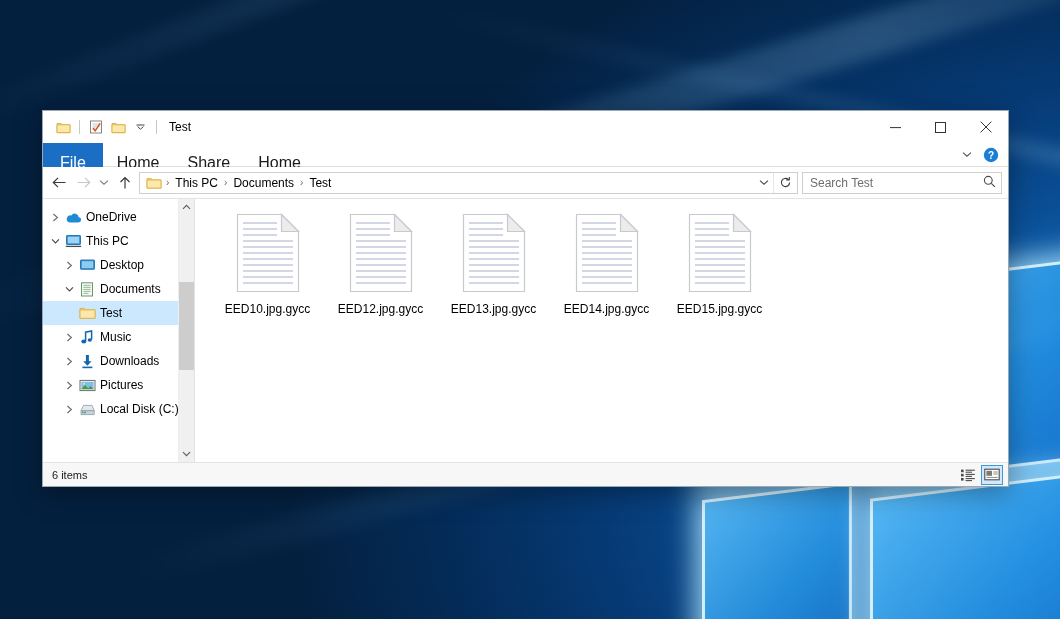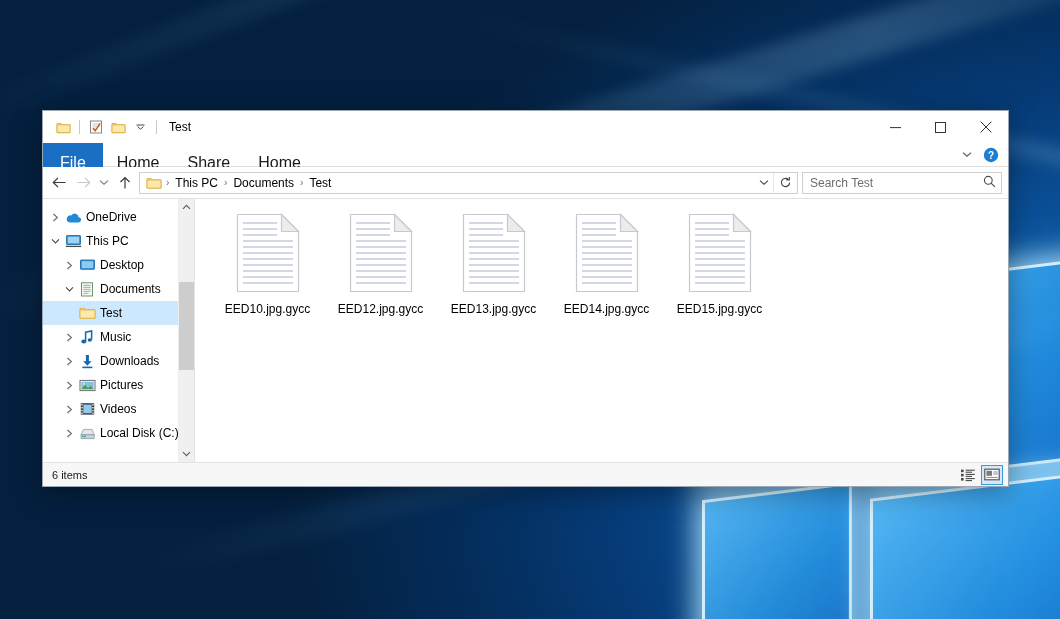--- a/index.html
+++ b/index.html
@@ -507,44 +507,20 @@
               <svg width="17" height="13" viewBox="0 0 17 13">
                 <rect x="1" y="1.4" width="15" height="10.2" fill="#fff" stroke="#6d6d6d" stroke-width="1"></rect>
                 <rect x="2.3" y="2.7" width="12.4" height="7.6" fill="#7ec0e8"></rect>
                 <path d="M2.3 10.3l3.8-4.2 3 3.2 2.3-2.2 3.3 3.2z" fill="#4a9b4a"></path>
                 <circle cx="5" cy="4.8" r="1.1" fill="#f7e08a"></circle>
               </svg>
             </span>
             <span class="tlabel">Pictures</span>
           </div>
 
-          <div class="tnode ind-2">
-            <span class="tglyph">
-              <svg width="7" height="9" viewBox="0 0 7 9">
-                  <path d="M1.4 1l4 3.5-4 3.5" fill="none" stroke="#6a6a6a" stroke-width="1.1"></path>
-                </svg>
-            </span>
-            <span class="ticon">
-              <svg width="15" height="14" viewBox="0 0 15 14">
-                <rect x="0.8" y="1.2" width="13.4" height="11.4" fill="#3b3b3b"></rect>
-                <rect x="3.3" y="2.6" width="8.4" height="8.6" fill="#8fcbef"></rect>
-                <g fill="#e8e8e8">
-                  <rect x="1.3" y="2.1" width="1.5" height="1.4"></rect>
-                    <rect x="1.3" y="5" width="1.5" height="1.4"></rect>
-                  <rect x="1.3" y="7.9" width="1.5" height="1.4"></rect>
-                    <rect x="1.3" y="10.5" width="1.5" height="1.4"></rect>
-                  <rect x="12.2" y="2.1" width="1.5" height="1.4"></rect>
-                    <rect x="12.2" y="5" width="1.5" height="1.4"></rect>
-                  <rect x="12.2" y="7.9" width="1.5" height="1.4"></rect>
-                    <rect x="12.2" y="10.5" width="1.5" height="1.4"></rect>
-                </g>
-              </svg>
-            </span>
-            <span class="tlabel">Videos</span>
-          </div>
 
           <div class="tnode ind-2">
             <span class="tglyph">
               <svg width="7" height="9" viewBox="0 0 7 9">
                   <path d="M1.4 1l4 3.5-4 3.5" fill="none" stroke="#6a6a6a" stroke-width="1.1"></path>
                 </svg>
             </span>
             <span class="ticon">
               <svg width="17" height="13" viewBox="0 0 17 13">
                 <path d="M2 7.6h13.2v4H2z" fill="#c9d2d8" stroke="#8d9aa3" stroke-width=".8"></path>

